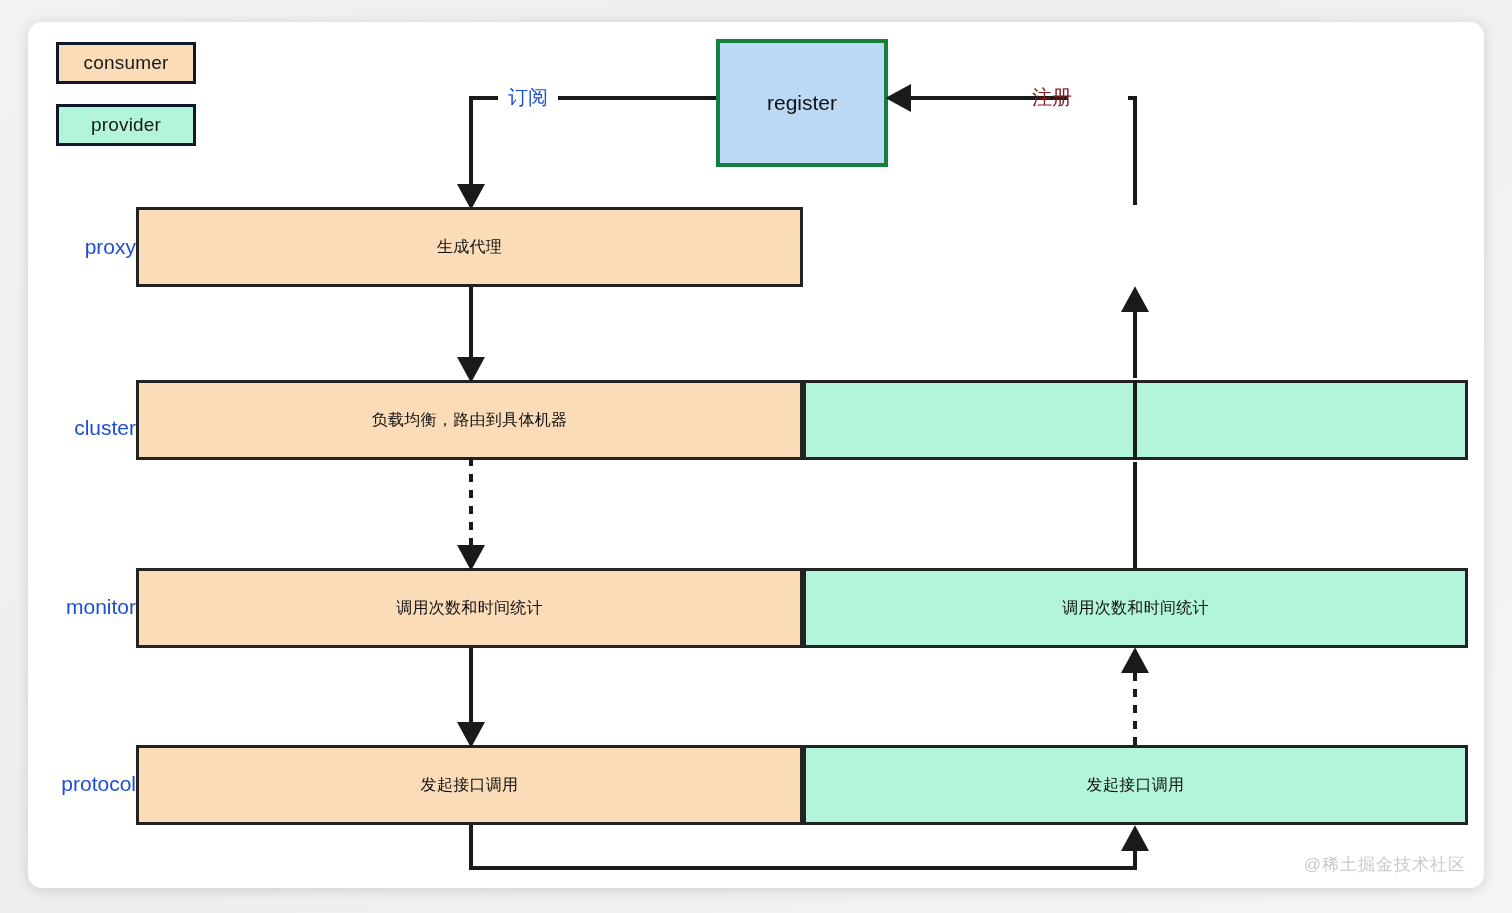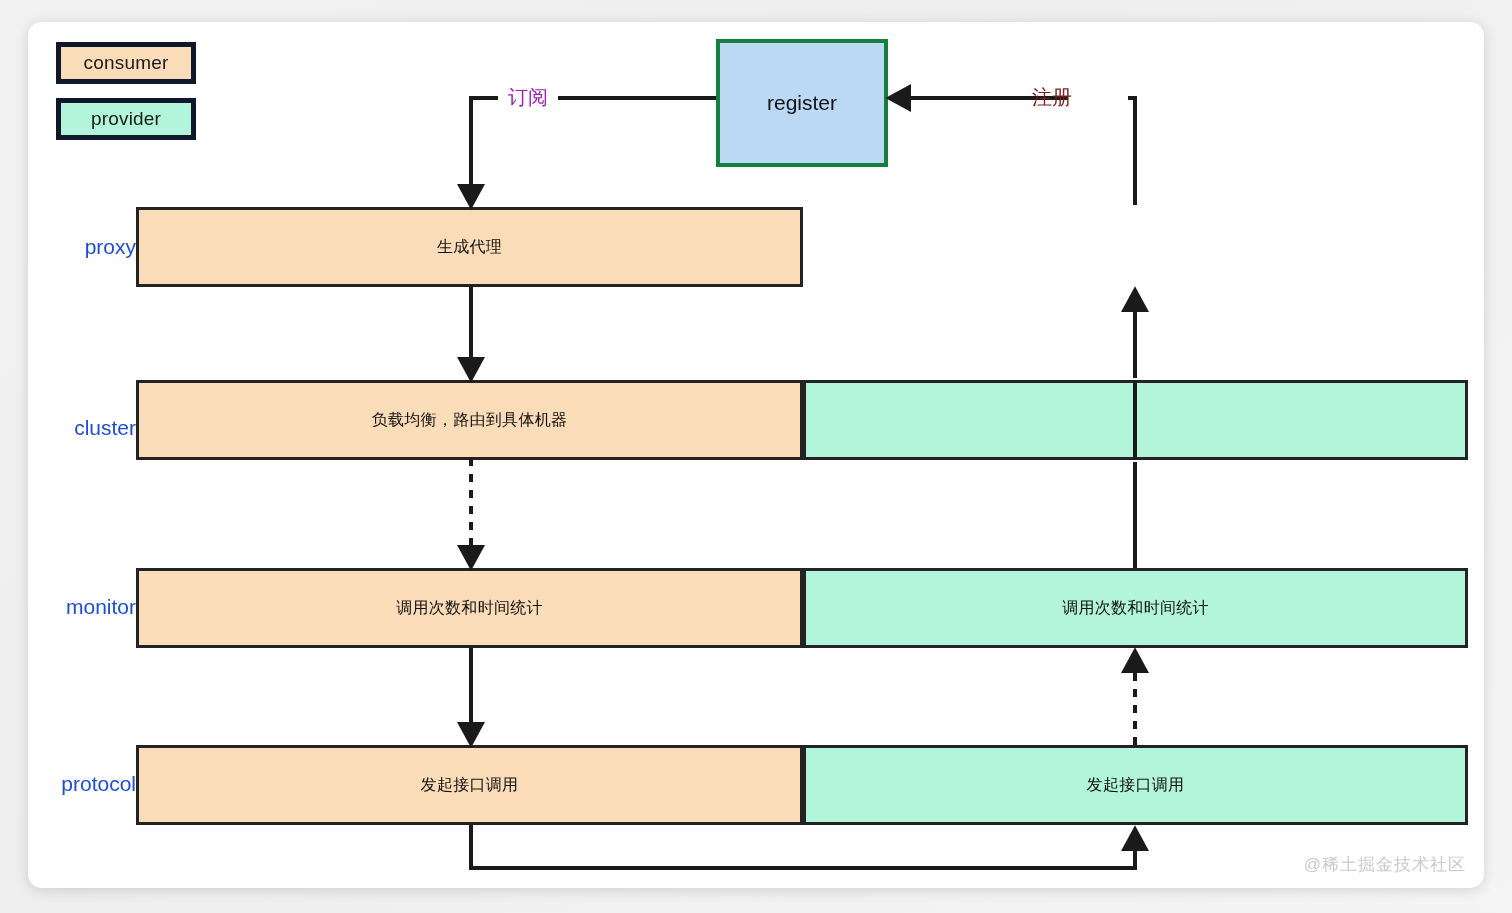--- a/index.html
+++ b/index.html
@@ -26,35 +26,35 @@
     width: 1456px;
     height: 866px;
     background: #ffffff;
     border-radius: 14px;
     box-shadow: 0 2px 14px rgba(0,0,0,0.14);
     overflow: hidden;
   }
   
   .legend-box {
     position: absolute;
-    border: 5px solid #0f172a;
+    border: 3px solid #0f172a;
     box-sizing: border-box;
     display: flex;
     align-items: center;
     justify-content: center;
     font-size: 19px;
     color: #1a1a1a;
     letter-spacing: .2px;
   }
   #legend-consumer {
     left: 28px; top: 20px; width: 140px; height: 42px;
     background: #FBDCB9;
   }
   #legend-provider {
-    left: 28px; top: 76px; width: 140px; height: 42px;
+    left: 28px; top: 82px; width: 140px; height: 42px;
     background: #B2F5DA;
   }
   
   #register-node {
     position: absolute;
     left: 688px; top: 17px;
     width: 172px; height: 128px;
     background: #BBD9F5;
     border: 4px solid #15803d;
     box-sizing: border-box;
@@ -177,18 +177,18 @@
 
       <path d="M 443 803 L 443 846 L 1107 846 L 1107 808" stroke="#1a1a1a" stroke-width="4" fill="none" marker-end="url(#arrow)"></path>
 
       <path d="M 1107 721 L 1107 630" stroke="#1a1a1a" stroke-width="4" fill="none" stroke-dasharray="4 12" stroke-linecap="square" marker-end="url(#arrow)"></path>
 
       <path d="M 1107 546 L 1107 440" stroke="#1a1a1a" stroke-width="4" fill="none"></path>
       <path d="M 1107 438 L 1107 358" stroke="#1a1a1a" stroke-width="4" fill="none"></path>
       <path d="M 1107 356 L 1107 269" stroke="#1a1a1a" stroke-width="4" fill="none" marker-end="url(#arrow)"></path>
     </svg>
 
-    <div style="position:absolute; left:480px; top:62px; font-size:20px; color:#a21caf;">订阅</div>
+    <div style="position:absolute; left:480px; top:62px; font-size:20px; color:#1d4ed8;">订阅</div>
     <div style="position:absolute; left:1004px; top:62px; font-size:20px; color:#7f1d1d;">注册</div>
 
     <div id="watermark">@稀土掘金技术社区</div>
   </div>
 </div>
 
 </body></html>

